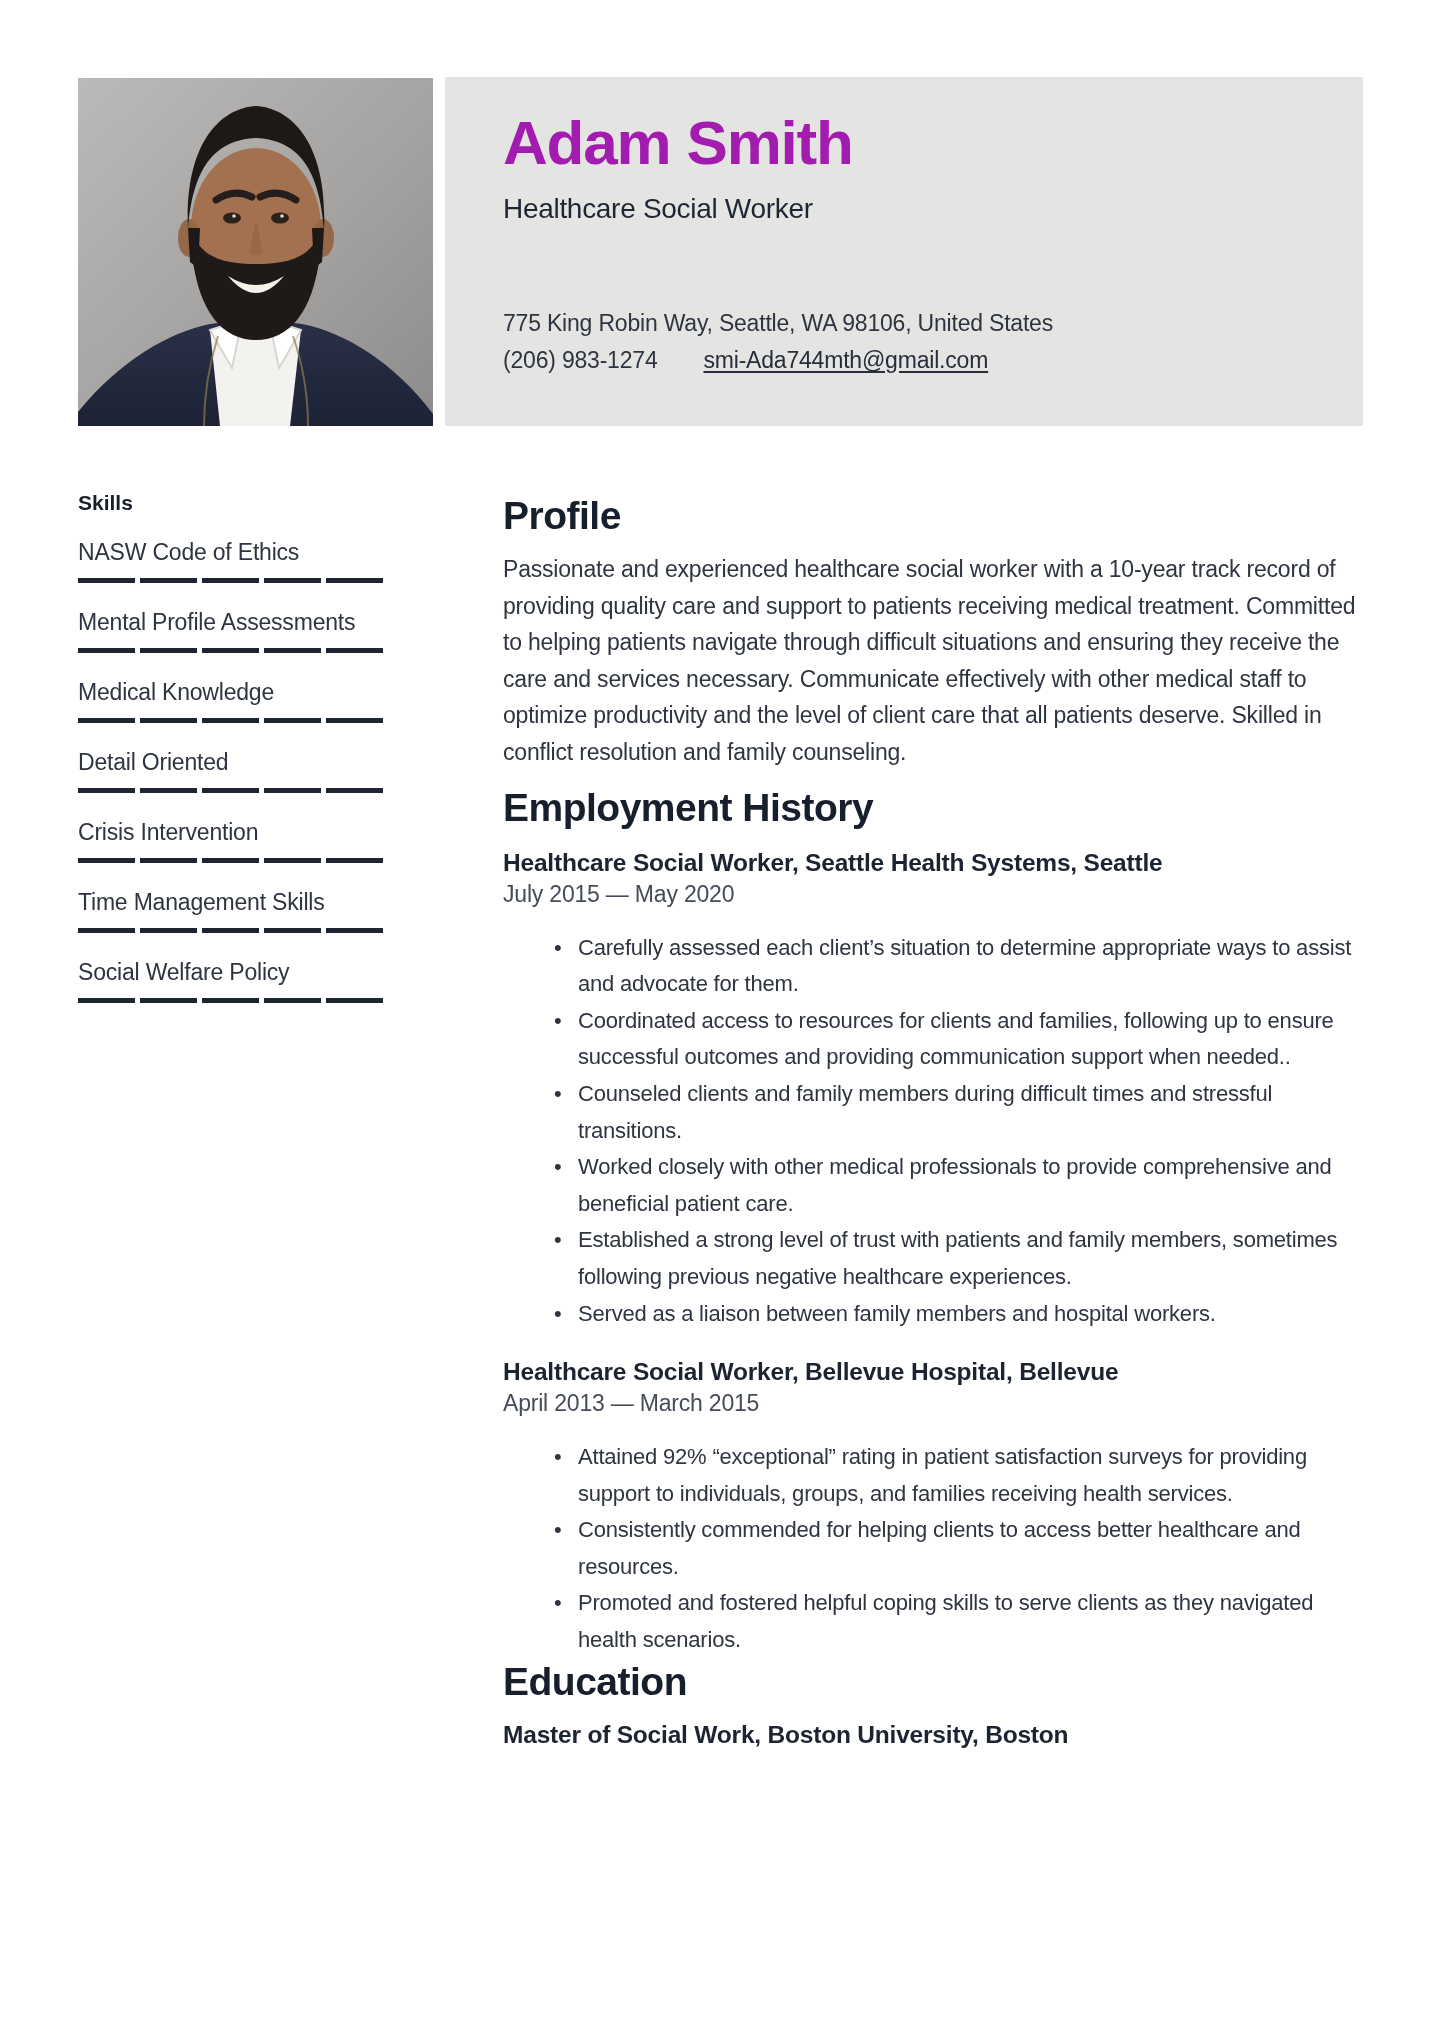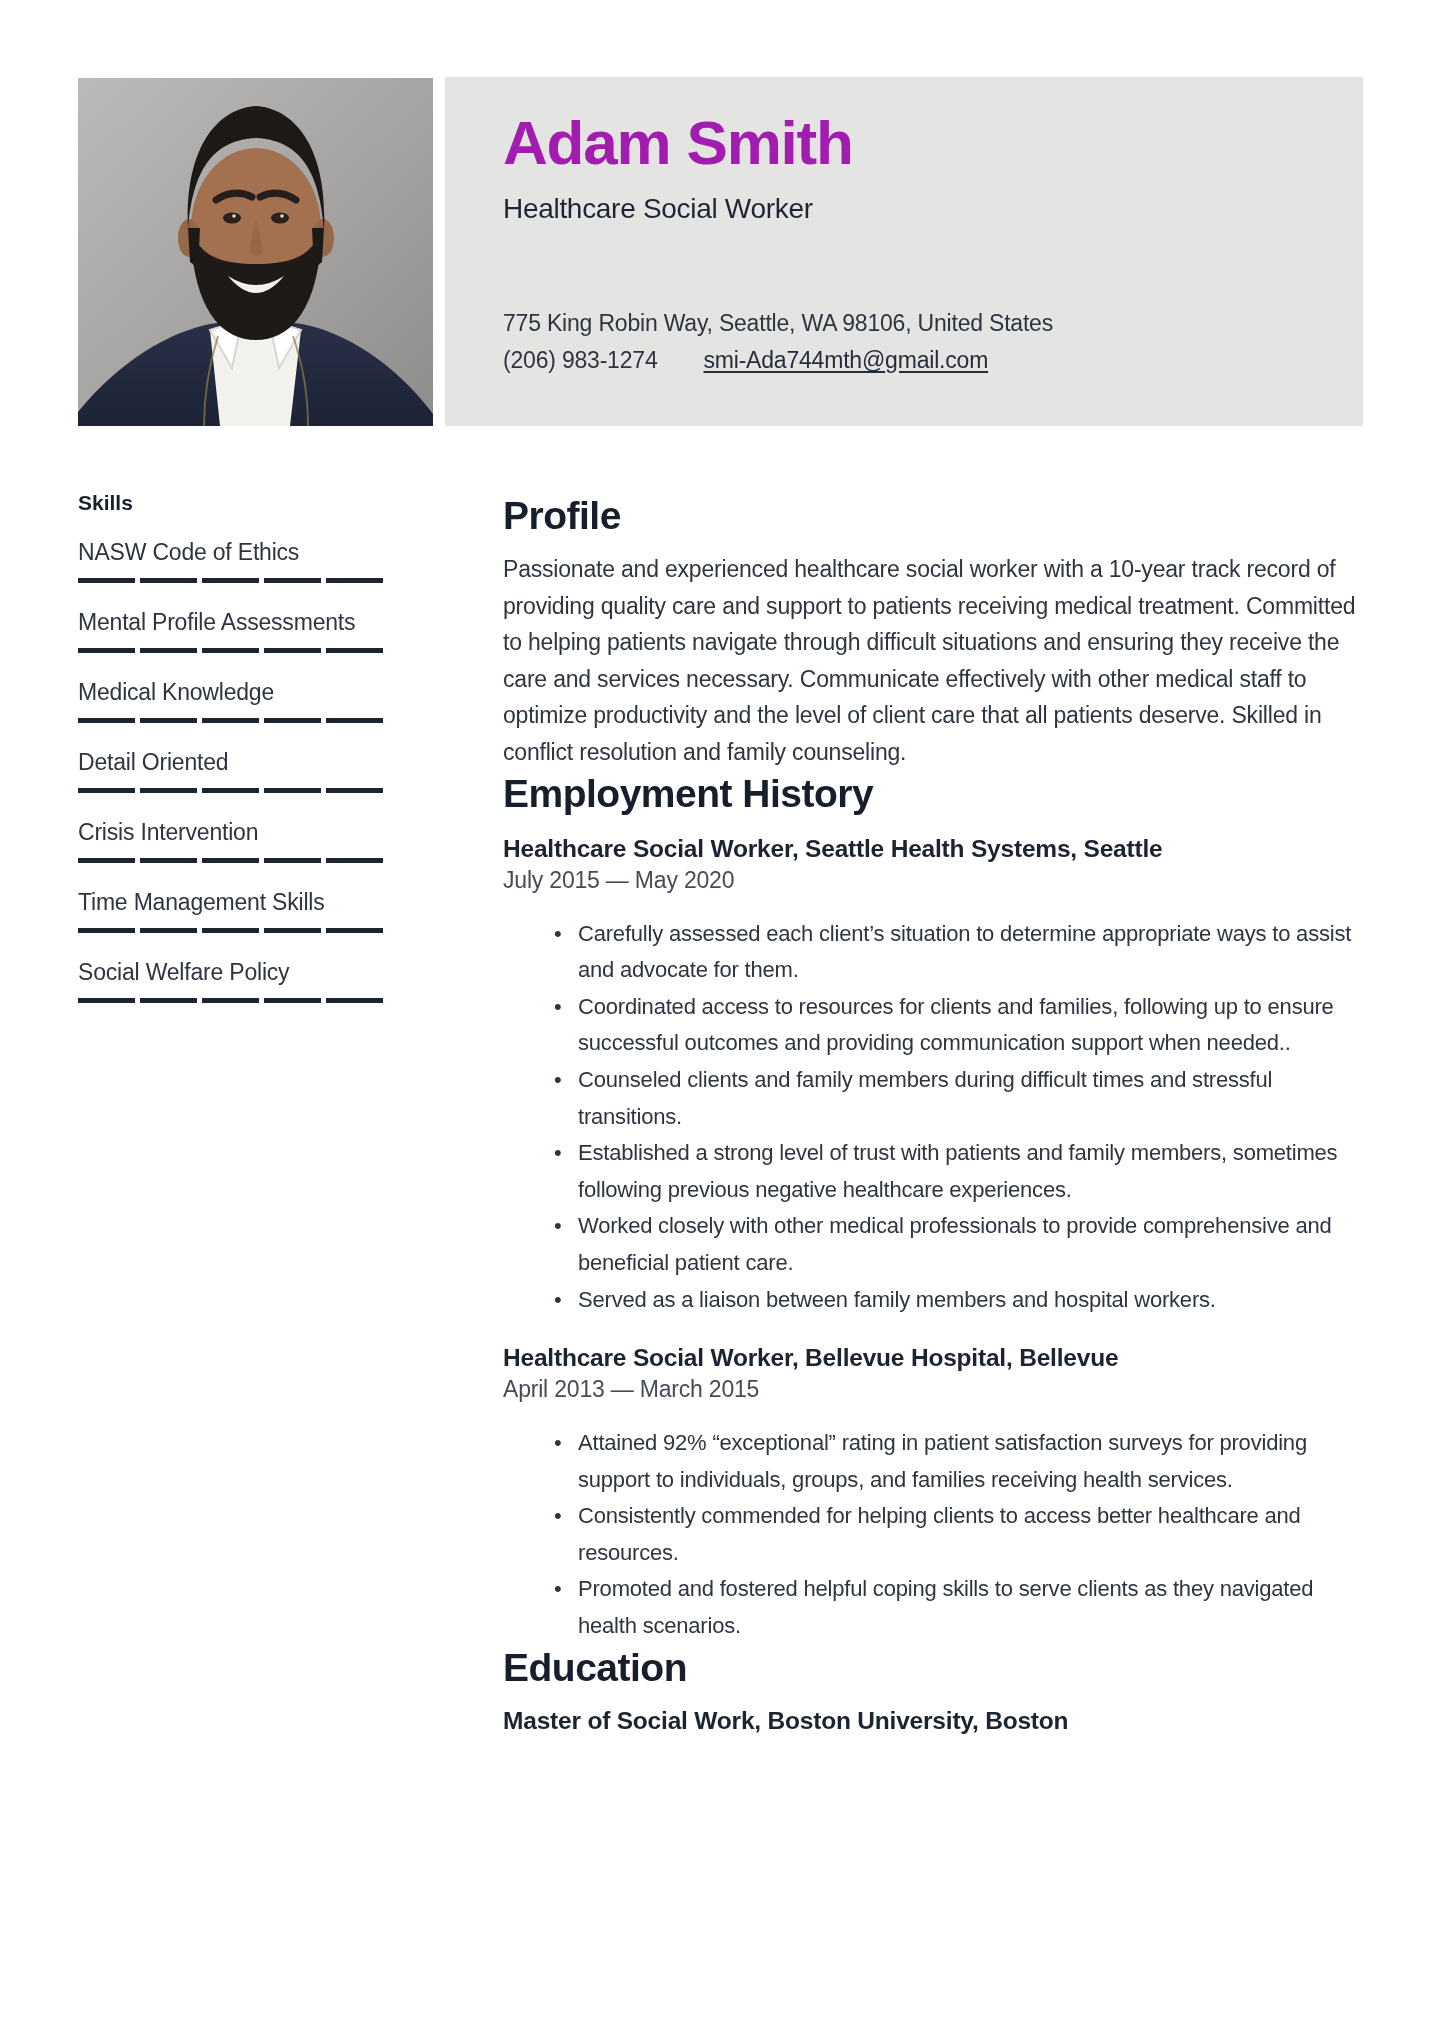--- a/index.html
+++ b/index.html
@@ -26,21 +26,21 @@
   .skills-h{font-size:21px;font-weight:bold;color:#181f2c;line-height:25px;}
   .skills-list{margin-top:22px;}
   .skill{margin-bottom:24px;}
   .skill-label{font-size:23px;line-height:30px;color:#2e3440;letter-spacing:-0.2px;}
   .skill-bar{margin-top:11px;display:flex;gap:5px;height:5px;}
   .seg{width:57px;height:5px;background:#1e2532;}
   
   .main{position:absolute;left:503px;top:480px;width:860px;padding-top:13px;}
   h2.sec{font-size:39px;font-weight:bold;color:#181f2c;margin:0;line-height:46px;
          letter-spacing:-0.5px;}
-  .profile-text{margin:12px 0 0;font-size:23px;line-height:36.6px;letter-spacing:-0.2px;
+  .profile-text{margin:12px 0 14px;font-size:23px;line-height:36.6px;letter-spacing:-0.2px;
          color:#2e3440;}
   .sec-emp{margin-top:52px;}
   .job-title{margin-top:16px;font-size:24.5px;font-weight:bold;line-height:32px;
          color:#1d2431;letter-spacing:-0.2px;}
   .job2 .job-title{margin-top:24px;}
   .job-dates{font-size:23px;line-height:30px;color:#454c58;letter-spacing:-0.2px;}
   ul.bullets{margin:21px 0 0;padding:0;list-style:none;}
   ul.bullets li{position:relative;padding-left:75px;font-size:22px;line-height:36.6px;
          color:#2e3440;letter-spacing:-0.2px;}
   ul.bullets li::before{content:"\2022";position:absolute;left:51px;top:0;color:#2e3440;}
@@ -200,22 +200,22 @@
 
   <h2 class="sec sec-emp">Employment History</h2>
   <div>
   <div class="job">
     <div class="job-title">Healthcare Social Worker, Seattle Health Systems, Seattle</div>
     <div class="job-dates">July 2015 — May 2020</div>
     <ul class="bullets">
           <li>Carefully assessed each client’s situation to determine appropriate ways to assist and advocate for them.</li>
           <li>Coordinated access to resources for clients and families, following up to ensure successful outcomes and providing communication support when needed..</li>
           <li>Counseled clients and family members during difficult times and stressful transitions.</li>
+          <li>Worked closely with other medical professionals to provide comprehensive and beneficial patient care.</li>
           <li>Established a strong level of trust with patients and family members, sometimes following previous negative healthcare experiences.</li>
-          <li>Worked closely with other medical professionals to provide comprehensive and beneficial patient care.</li>
           <li>Served as a liaison between family members and hospital workers.</li>
         </ul>
   </div>
 
   <div class="job job2">
     <div class="job-title">Healthcare Social Worker, Bellevue Hospital, Bellevue</div>
     <div class="job-dates">April 2013 — March 2015</div>
     <ul class="bullets">
           <li>Attained 92% “exceptional” rating in patient satisfaction surveys for providing  support to individuals, groups, and families receiving health services.</li>
           <li>Consistently commended for helping clients to access better healthcare and resources.</li>

